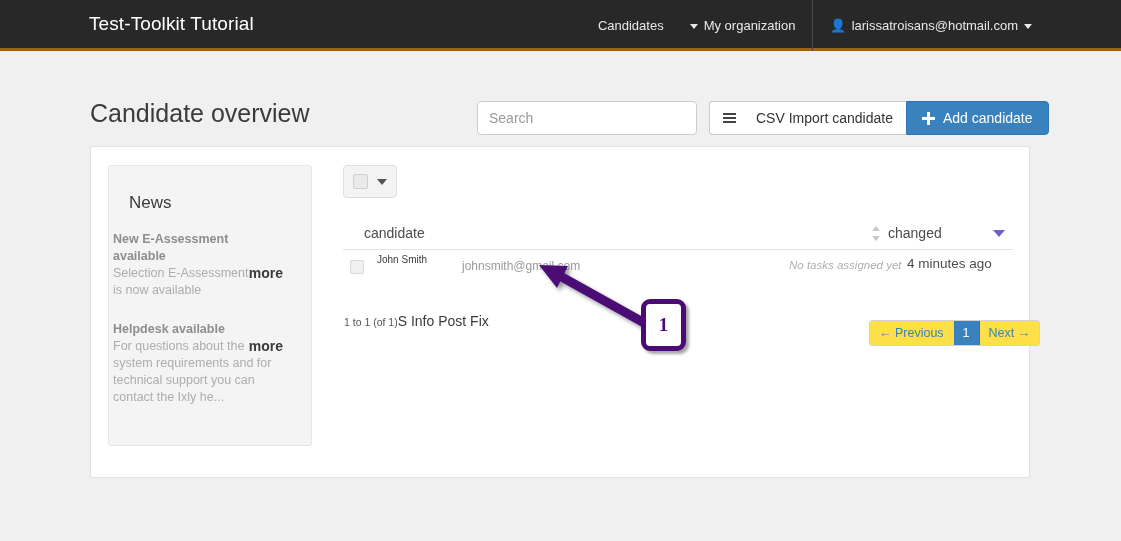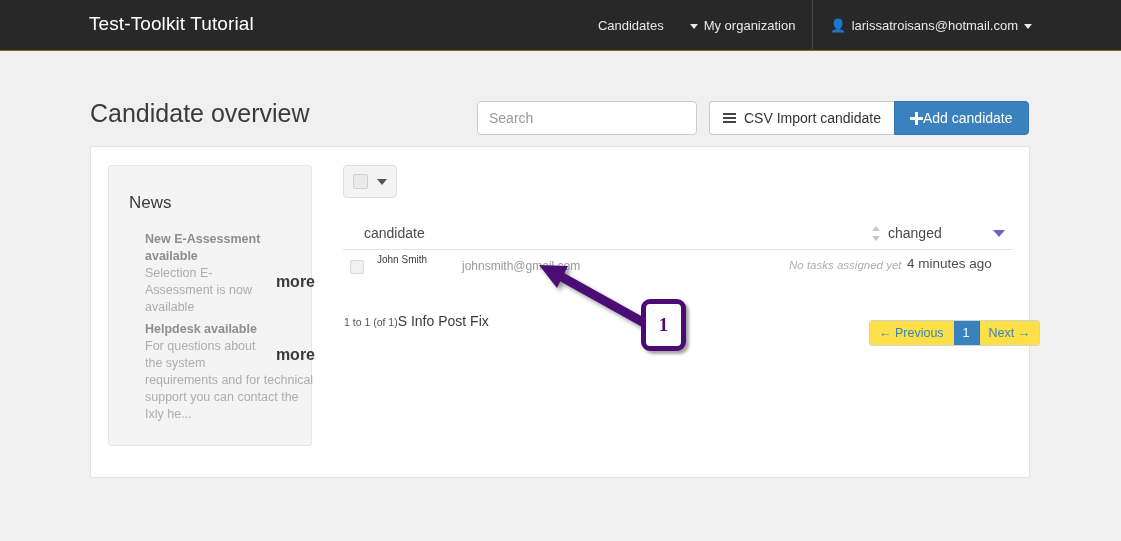--- a/index.html
+++ b/index.html
@@ -8,21 +8,21 @@
     background: #f0f0f0;
     font-family: "Liberation Sans", sans-serif;
     overflow: hidden;
   }
 
   
   .navbar {
     position: absolute; top: 0; left: 0;
     width: 1121px; height: 51px;
     background: #282828;
-    border-bottom: 1px solid #a16207;
+    border-bottom: 3px solid #a16207;
   }
   .brand {
     position: absolute; left: 89px; top: 13px;
     color: #ffffff; font-size: 19px; letter-spacing: .1px;
   }
   .nav-right {
     position: absolute; right: 0; top: 0; height: 51px;
     display: flex; align-items: center;
   }
   .nav-link {
@@ -60,28 +60,28 @@
     font-size: 14px; color: #555;
     outline: none;
   }
   .search-box::placeholder { color: #999; }
 
   .btn-group-top {
     position: absolute; left: 709px; top: 101px;
     display: flex; height: 34px;
   }
   .btn-csv {
-    display:flex; align-items:center; gap:8px;
+    display:flex; align-items:center; gap:20px;
     background:#fff; border:1px solid #ccc; border-right:none;
     border-radius: 4px 0 0 4px;
     padding: 0 13px; font-size: 14px; color:#333;
     height: 34px; cursor:pointer; white-space:nowrap;justify-content:center;
   }
   .btn-add {
-    display:flex; align-items:center; 
+    display:flex; align-items:center; gap:8px;
     background:#3a82bd; border:1px solid #3276b1;
     border-radius: 0 4px 4px 0;
     padding: 0 15px; font-size: 14px; color:#fff;
     height: 34px; cursor:pointer; white-space:nowrap;
   }
   .list-glyph {
     display:inline-block; width:13px; height:11px; position:relative;
   }
   .list-glyph span {
     position:absolute; left:0; width:13px; height:2px; background:#444;
@@ -108,32 +108,32 @@
   
   .news {
     position:absolute; left:17px; top:18px;
     width:204px; height:281px;
     background:#f4f4f4; border:1px solid #e6e6e6; border-radius:3px;
   }
   .news-title {
     position:absolute; left:20px; top:27px;
     font-size:17px; color:#3b3b3b; font-weight:normal;
   }
-  .news-item { position:absolute; left:36px; width:170px; }
+  .news-item { position:absolute; left:4px; width:170px; }
   .news-item.first { top:65px; }
   .news-item.second { top:155px; }
   .news-head {
     font-size:12.5px; color:#8e8e8e; font-weight:bold; line-height:17px;
   }
   .news-body {
     font-size:12.5px; color:#adadad; line-height:17px;
   }
   .news-more {
-    float:right; color:#3b3b3b; font-weight:bold; font-size:16px;
-    text-decoration:none; cursor:pointer;margin-top:8px;
+    float:right; color:#3b3b3b; font-weight:bold; font-size:14px;
+    text-decoration:none; cursor:pointer;
   }
 
   
   .table-area { position:absolute; left:252px; top:18px; width:670px; }
 
   .select-btn-group {
     display:inline-flex; align-items:center;
     background:#f3f3f3; border:1px solid #dedede; border-radius:4px;
     height:33px; padding:0 9px; gap:9px; cursor:pointer;
   }

